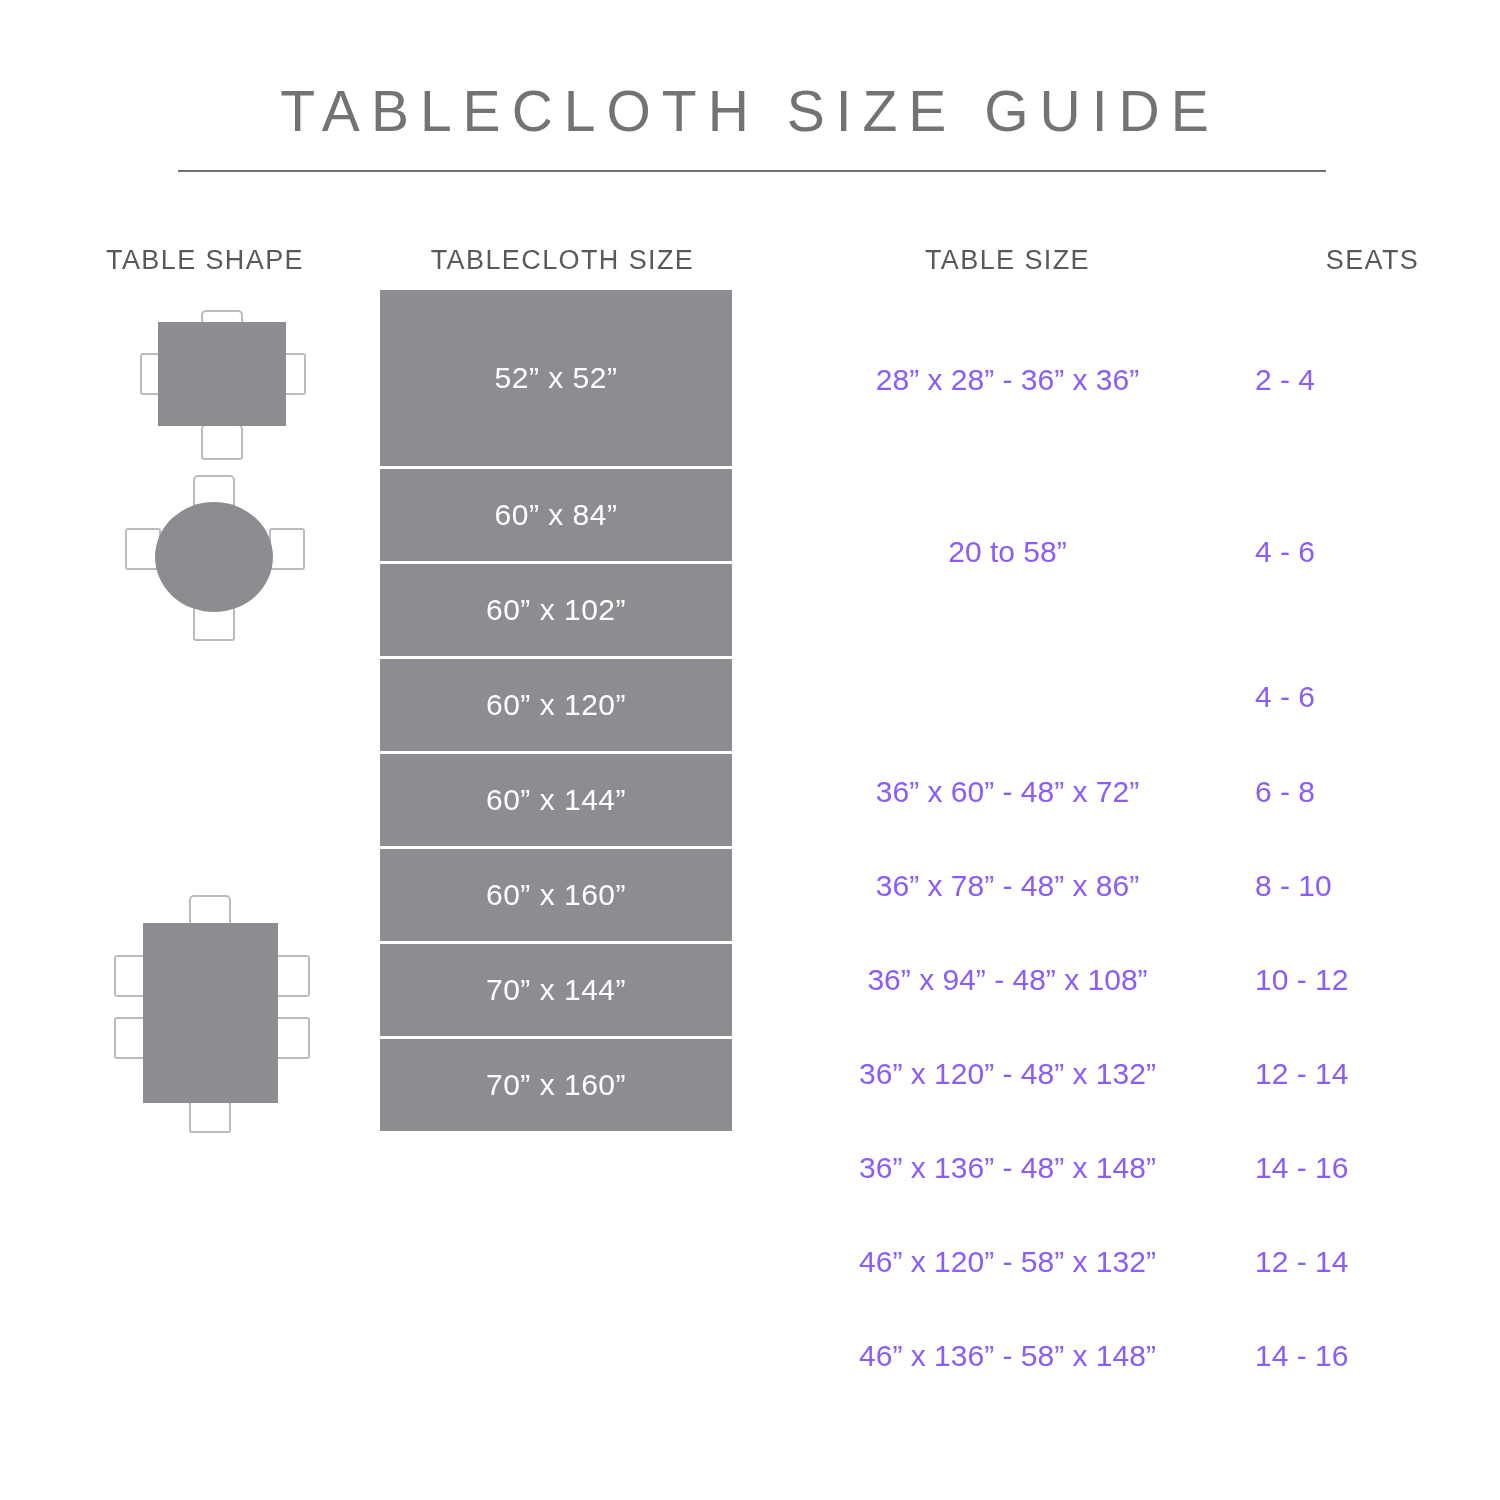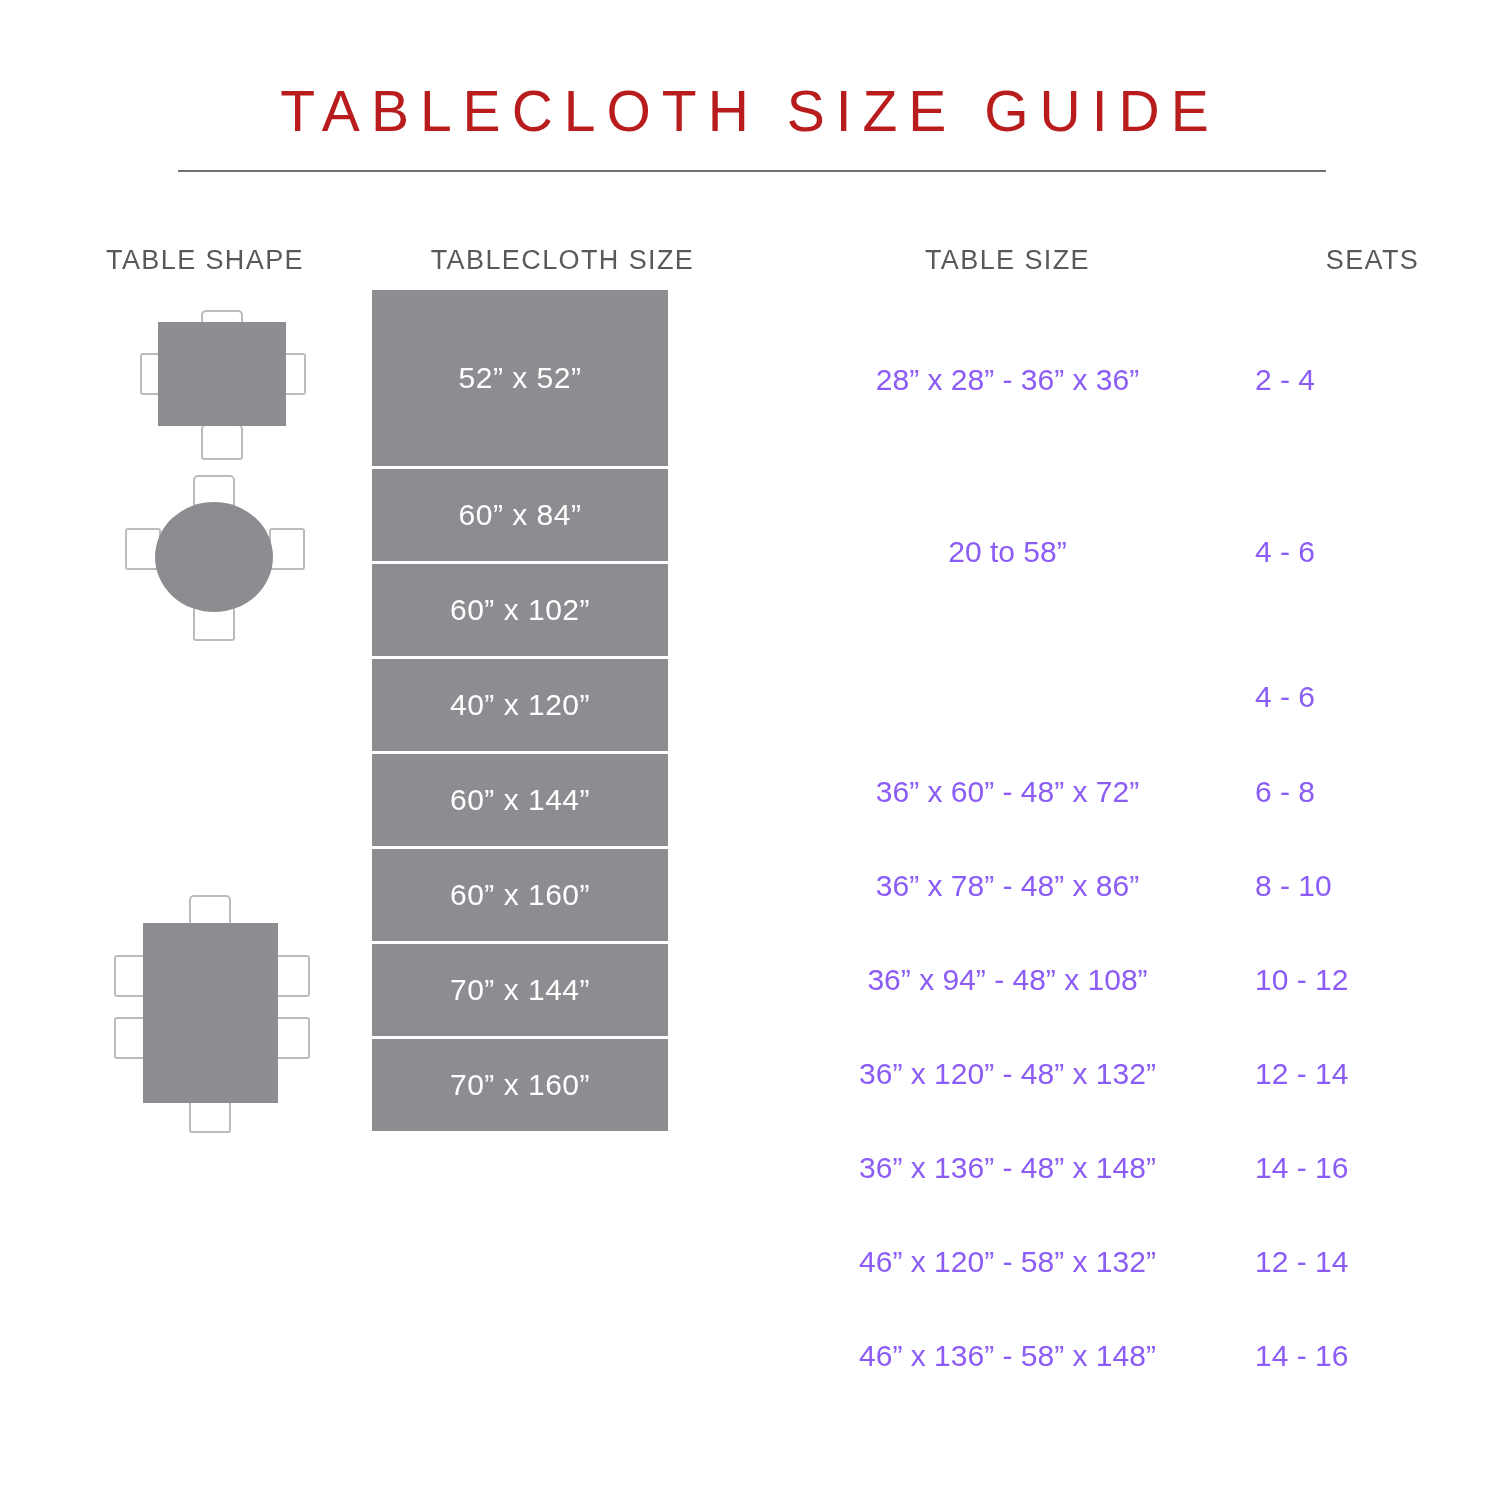--- a/index.html
+++ b/index.html
@@ -23,21 +23,21 @@
 
   
   .title {
     position: absolute;
     top: 78px;
     left: 0;
     width: 1500px;
     text-align: center;
     font-size: 57px;
     letter-spacing: 11px;
-    color: #b91c1c;
+    color: #737373;
     font-weight: 400;
   }
   .title-rule {
     position: absolute;
     top: 170px;
     left: 178px;
     width: 1148px;
     height: 2px;
     background: #6f7174;
   }
@@ -53,23 +53,23 @@
     white-space: nowrap;
   }
   .col-head.shape   { left: 60px;  width: 290px; }
   .col-head.cloth   { left: 380px; width: 365px; }
   .col-head.table   { left: 790px; width: 435px; }
   .col-head.seats   { left: 1255px; width: 235px; }
 
   
   .bands {
     position: absolute;
-    left: 372px;
+    left: 380px;
     top: 290px;
-    width: 296px;
+    width: 352px;
   }
   .band {
     position: relative;
     background: #8b8d90;
     color: #ffffff;
     font-size: 30px;
     display: flex;
     align-items: center;
     justify-content: center;
     border-bottom: 3px solid #ffffff;
@@ -170,21 +170,21 @@
     <div class="chair left" style="left:2px; top:122px;"></div>
     <div class="chair right" style="left:162px; top:60px;"></div>
     <div class="chair right" style="left:162px; top:122px;"></div>
     <div class="tabletop"></div>
   </div>
 
   <div class="bands">
     <div class="band h-sq">52” x 52”</div>
     <div class="band h-rect">60” x 84”</div>
     <div class="band h-rect">60” x 102”</div>
-    <div class="band h-rect">40” x 120”</div>
+    <div class="band h-rect">60” x 120”</div>
     <div class="band h-rect">60” x 144”</div>
     <div class="band h-rect">60” x 160”</div>
     <div class="band h-rect">70” x 144”</div>
     <div class="band h-rect">70” x 160”</div>
   </div>
 
   <div class="rowtext tsize" style="top:363px;">28” x 28” - 36” x 36”</div>
   <div class="rowtext tsize" style="top:535px;">20 to 58”</div>
   <div class="rowtext tsize" style="top:775px;">36” x 60” - 48” x 72”</div>
   <div class="rowtext tsize" style="top:869px;">36” x 78” - 48” x 86”</div>

